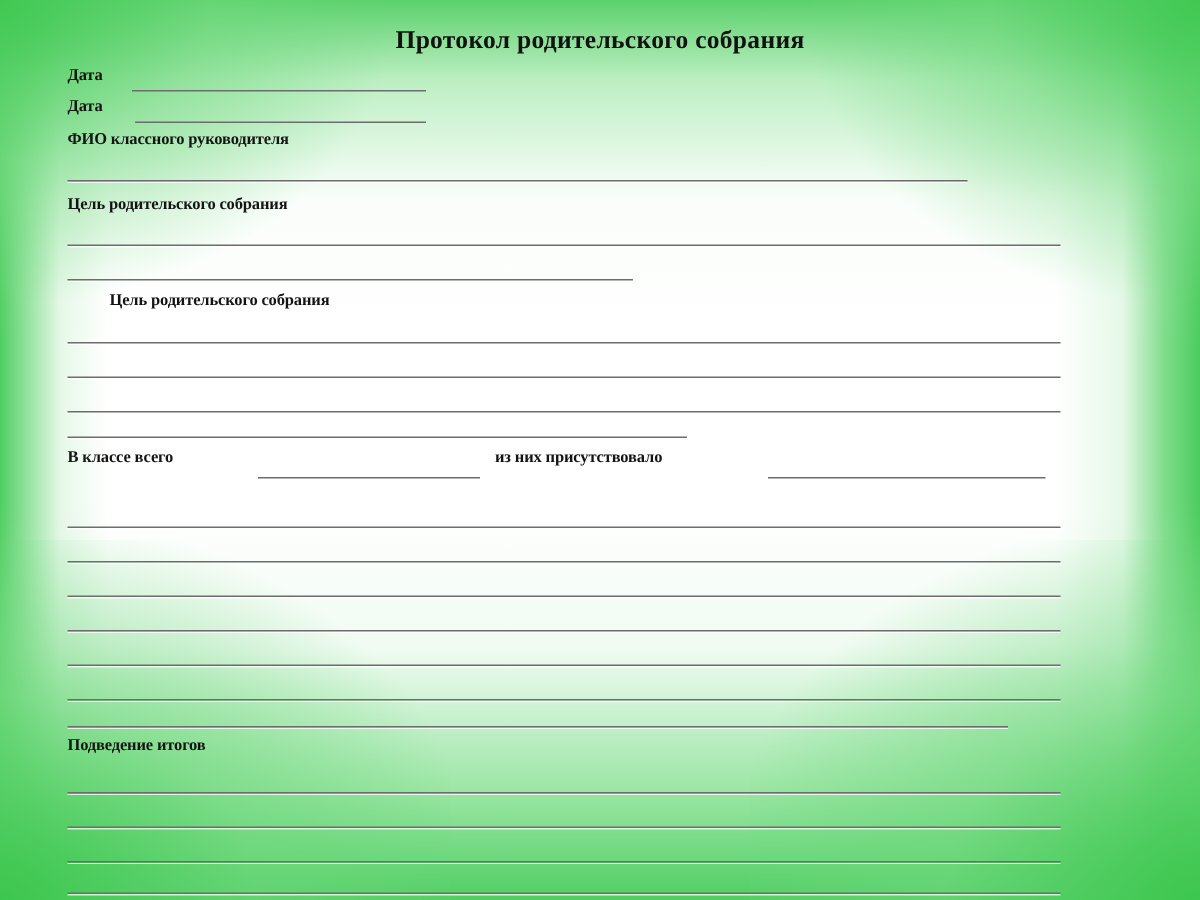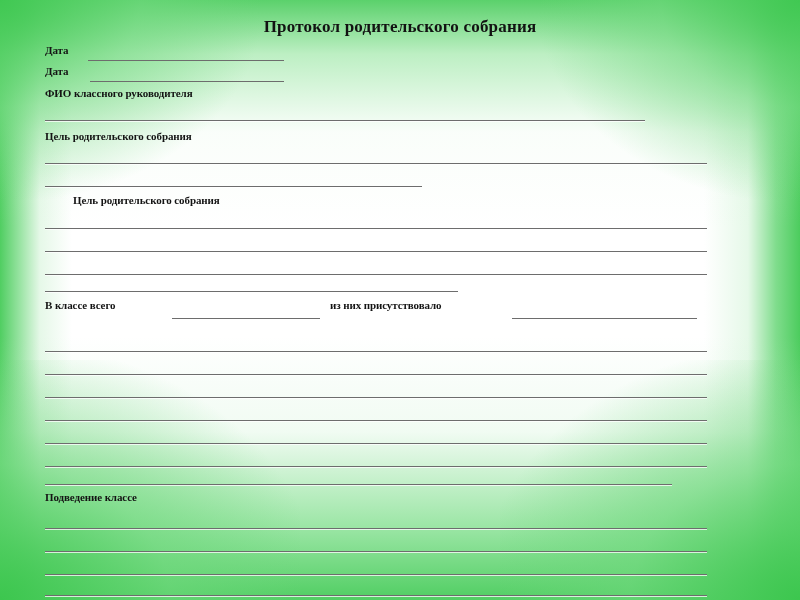--- a/index.html
+++ b/index.html
@@ -122,21 +122,21 @@
 
     <div class="lbl" style="left:45px; top:130px;">Цель родительского собрания</div>
 
     <div class="lbl" style="left:45px; top:194px;margin-left:28px;">Цель родительского собрания</div>
 
     <div class="lbl" style="left:45px; top:299px;">В классе всего</div>
 
     <div class="lbl" style="left:330px; top:299px;font-family:Liberation Serif, serif;">из них присутствовало</div>
 
 
-    <div class="lbl" style="left:45px; top:491px;">Подведение классе</div>
+    <div class="lbl" style="left:45px; top:491px;">Подведение итогов</div>
 
     <div id="rules-layer">
         <div class="rule" style="left: 45px; top: 120px; width: 600px;"></div>
         <div class="rule" style="left: 45px; top: 163px; width: 662px;"></div>
         <div class="rule" style="left: 45px; top: 186px; width: 377px;"></div>
         <div class="rule" style="left: 45px; top: 228px; width: 662px;"></div>
         <div class="rule" style="left: 45px; top: 251px; width: 662px;"></div>
         <div class="rule" style="left: 45px; top: 274px; width: 662px;"></div>
         <div class="rule" style="left: 45px; top: 291px; width: 413px;"></div>
         <div class="rule" style="left: 45px; top: 351px; width: 662px;"></div>

